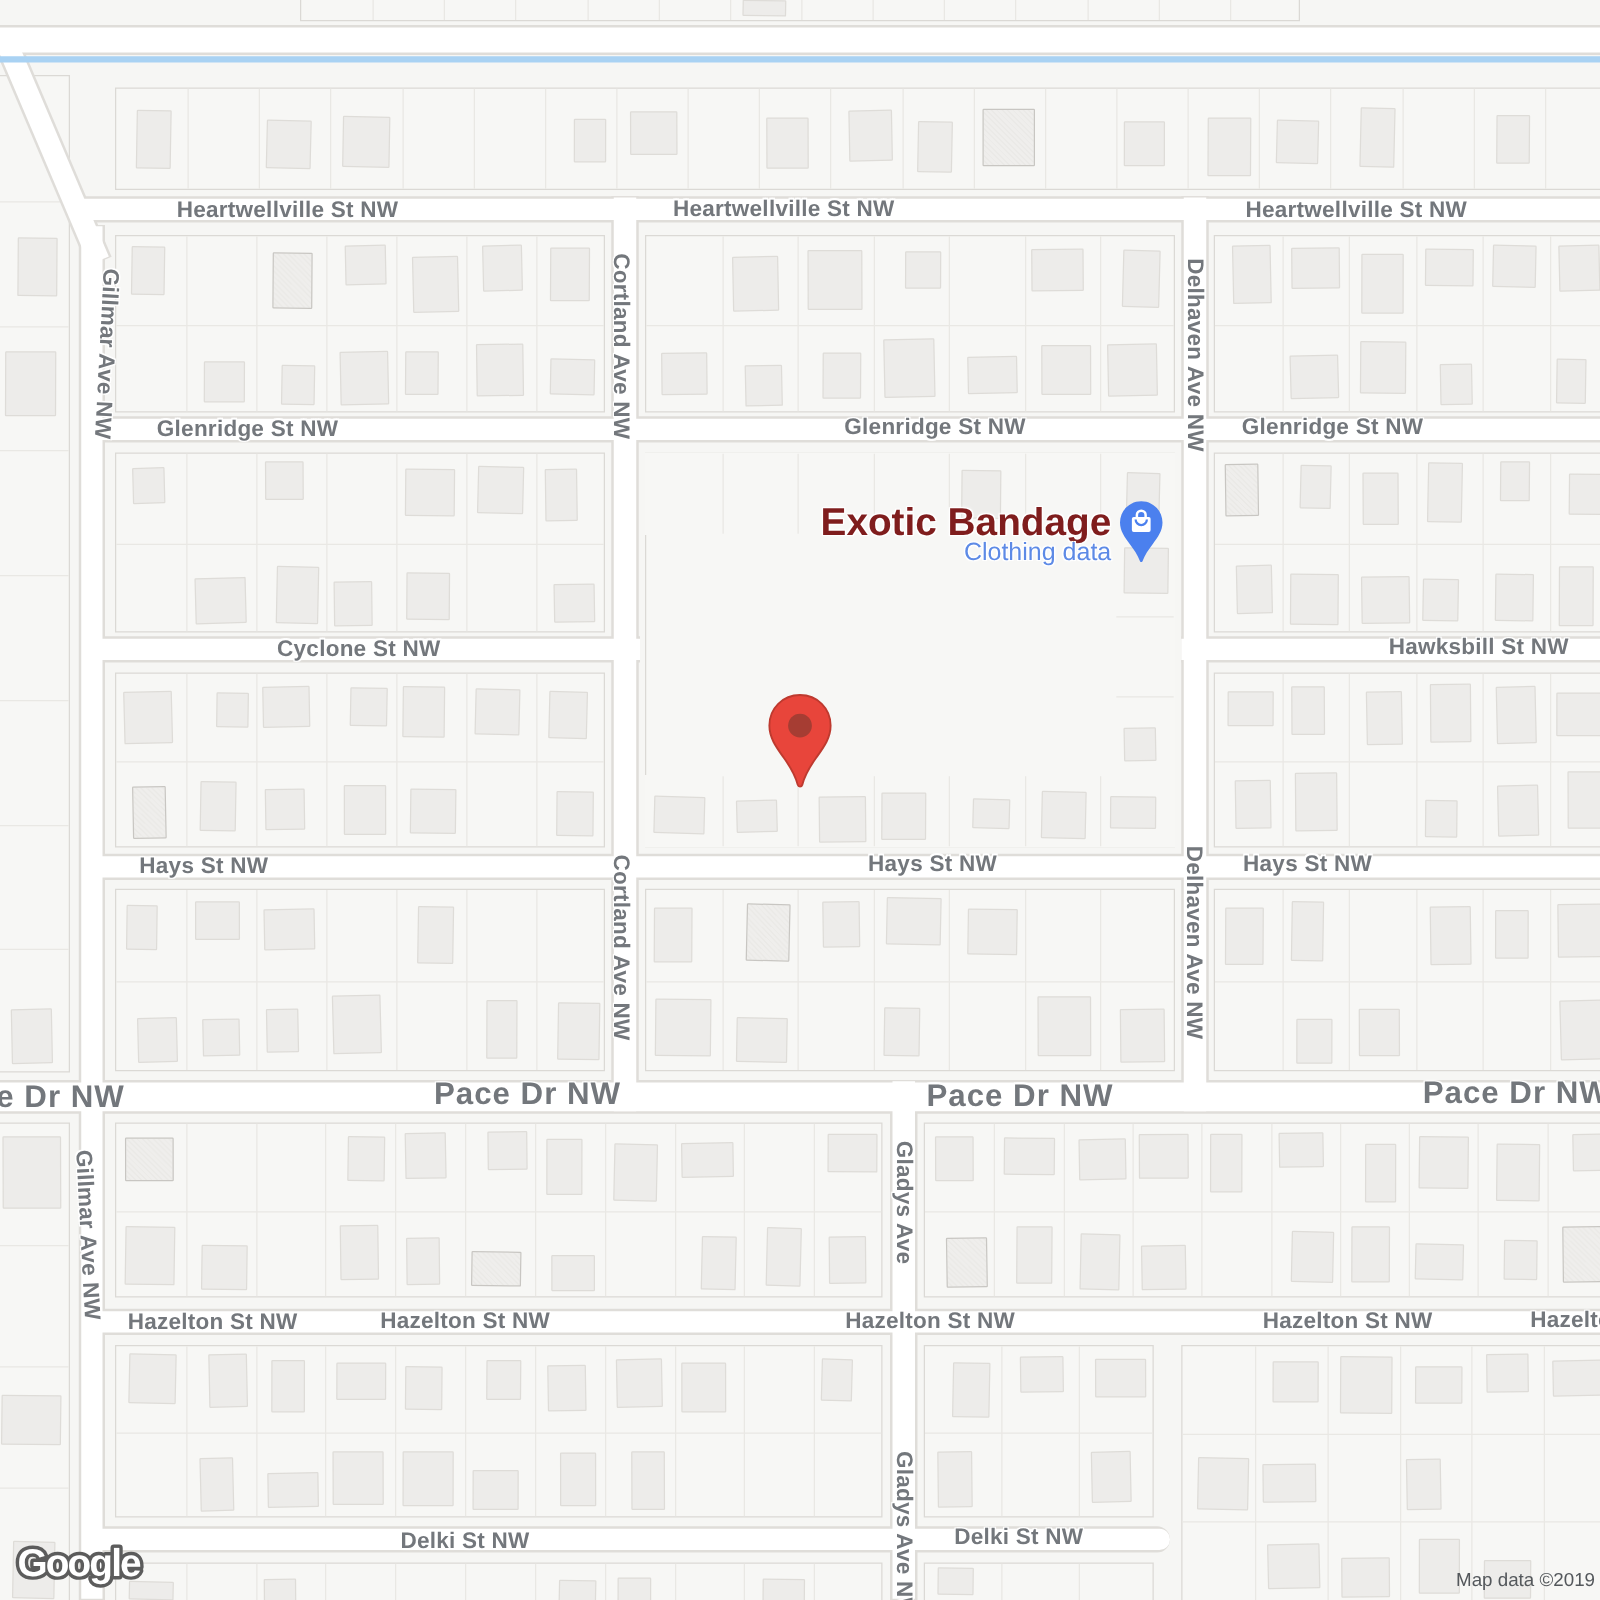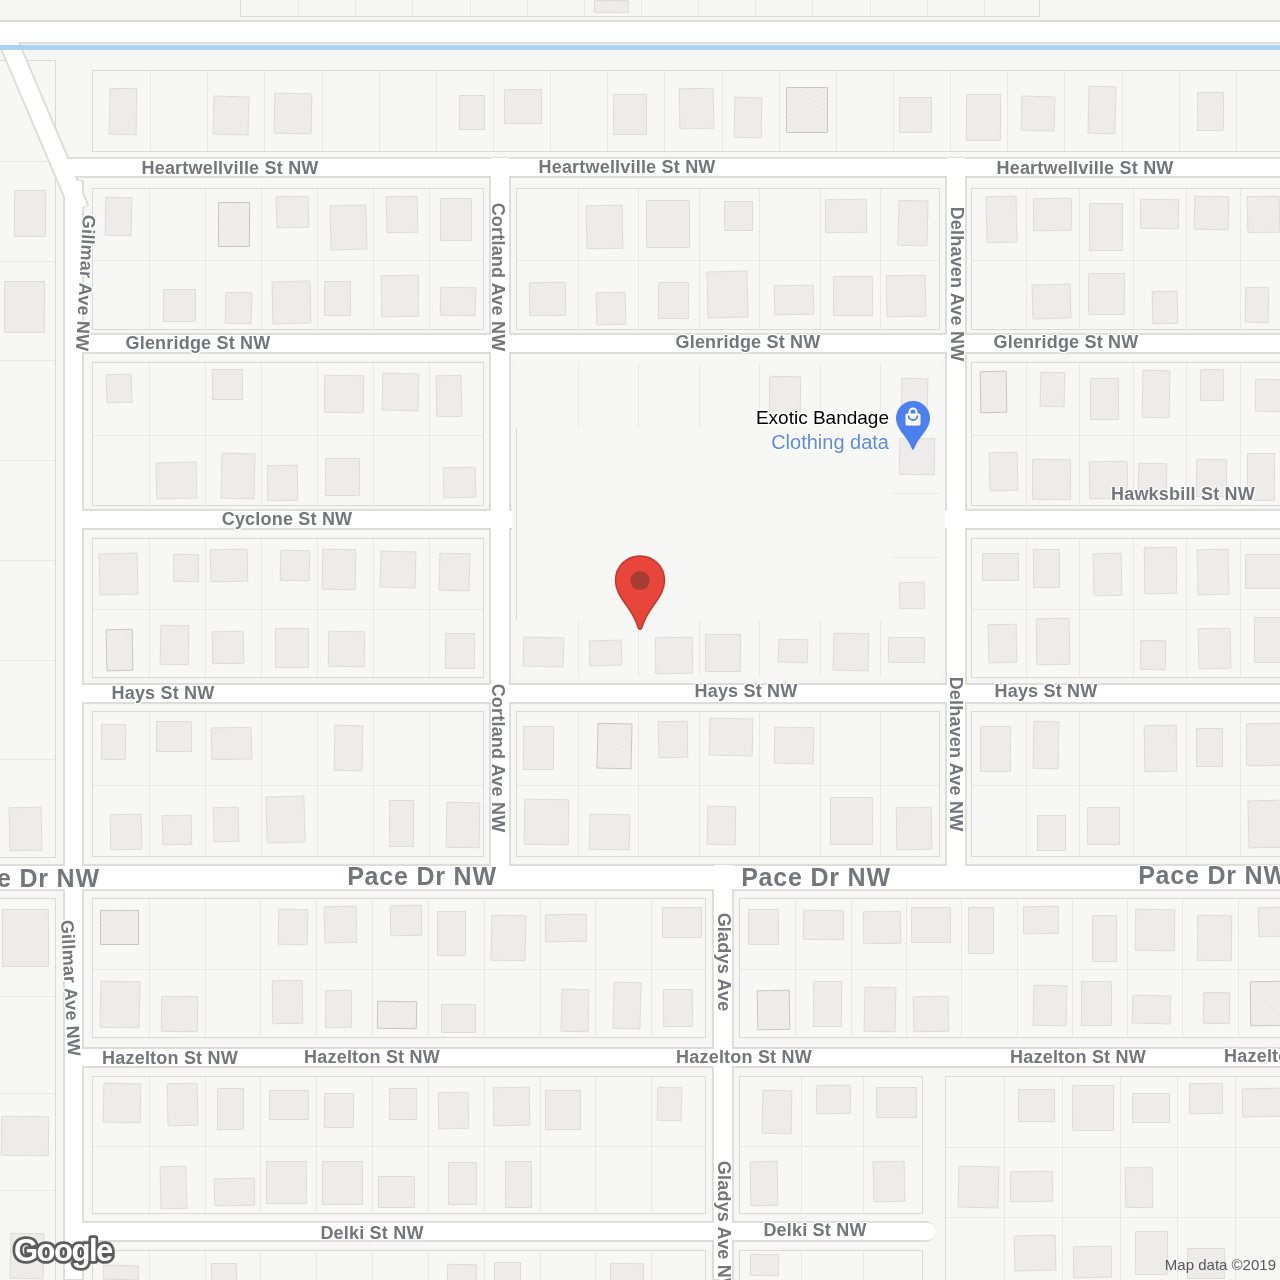--- a/index.html
+++ b/index.html
@@ -17,21 +17,21 @@
   .road-fill{position:absolute;background:#ffffff;}
 
   .street-label{position:absolute;white-space:nowrap;color:#73777c;font-weight:bold;
       letter-spacing:.2px;z-index:40;
       text-shadow:-1px -1px 0 #fff,1px -1px 0 #fff,-1px 1px 0 #fff,1px 1px 0 #fff,0 0 3px #fff;}
   .street-label.minor{font-size:18px;}
   .street-label.major{font-size:25px;letter-spacing:.8px;}
 
   #poi-label{position:absolute;right:391px;top:404px;text-align:right;z-index:50;
       text-shadow:-1px -1px 0 #fff,1px -1px 0 #fff,-1px 1px 0 #fff,1px 1px 0 #fff,0 0 4px #fff;}
-  #poi-title{font-size:19px;font-weight:normal;color:#000000;line-height:27px;}
+  #poi-title{font-size:31px;font-weight:bold;color:#7f1d1d;line-height:27px;}
   #poi-subtitle{font-size:20px;color:#5d8ae6;line-height:23px;}
 
   #store-icon{position:absolute;z-index:52;}
   #marker{position:absolute;z-index:60;}
 
   #google-logo{position:absolute;left:8px;bottom:8px;z-index:80;cursor:pointer;}
   #attribution{position:absolute;right:4px;bottom:7px;z-index:80;font-size:15px;color:#54585c;}
 
   .water{position:absolute;z-index:15;}
 </style>
@@ -516,21 +516,21 @@
     </div>
   <div class="water" style="left: 0px; top: 45px; width: 1280px; height: 5px; background: rgb(169, 210, 243);"></div>
   <div id="layer-labels" style="position: absolute; left: 0px; top: 0px; width: 100%; height: 100%; z-index: 40;">
       <div class="street-label minor" style="left: 230px; top: 168px; transform: translate(-50%, -50%);">Heartwellville St NW</div>
       <div class="street-label minor" style="left: 627px; top: 167px; transform: translate(-50%, -50%);">Heartwellville St NW</div>
       <div class="street-label minor" style="left: 1085px; top: 168px; transform: translate(-50%, -50%);">Heartwellville St NW</div>
       <div class="street-label minor" style="left: 198px; top: 343px; transform: translate(-50%, -50%);">Glenridge St NW</div>
       <div class="street-label minor" style="left: 748px; top: 342px; transform: translate(-50%, -50%);">Glenridge St NW</div>
       <div class="street-label minor" style="left: 1066px; top: 342px; transform: translate(-50%, -50%);">Glenridge St NW</div>
       <div class="street-label minor" style="left: 287px; top: 519px; transform: translate(-50%, -50%);">Cyclone St NW</div>
-      <div class="street-label minor" style="left: 1183px; top: 494px; transform: translate(-50%, -50%);">Hawksbill St NW</div>
+      <div class="street-label minor" style="left: 1183px; top: 518px; transform: translate(-50%, -50%);">Hawksbill St NW</div>
       <div class="street-label minor" style="left: 163px; top: 693px; transform: translate(-50%, -50%);">Hays St NW</div>
       <div class="street-label minor" style="left: 746px; top: 691px; transform: translate(-50%, -50%);">Hays St NW</div>
       <div class="street-label minor" style="left: 1046px; top: 691px; transform: translate(-50%, -50%);">Hays St NW</div>
       <div class="street-label major" style="left: 25px; top: 878px; transform: translate(-50%, -50%);">Pace Dr NW</div>
       <div class="street-label major" style="left: 422px; top: 876px; transform: translate(-50%, -50%);">Pace Dr NW</div>
       <div class="street-label major" style="left: 816px; top: 877px; transform: translate(-50%, -50%);">Pace Dr NW</div>
       <div class="street-label major" style="left: 1213px; top: 875px; transform: translate(-50%, -50%);">Pace Dr NW</div>
       <div class="street-label minor" style="left: 170px; top: 1058px; transform: translate(-50%, -50%);">Hazelton St NW</div>
       <div class="street-label minor" style="left: 372px; top: 1057px; transform: translate(-50%, -50%);">Hazelton St NW</div>
       <div class="street-label minor" style="left: 744px; top: 1057px; transform: translate(-50%, -50%);">Hazelton St NW</div>

